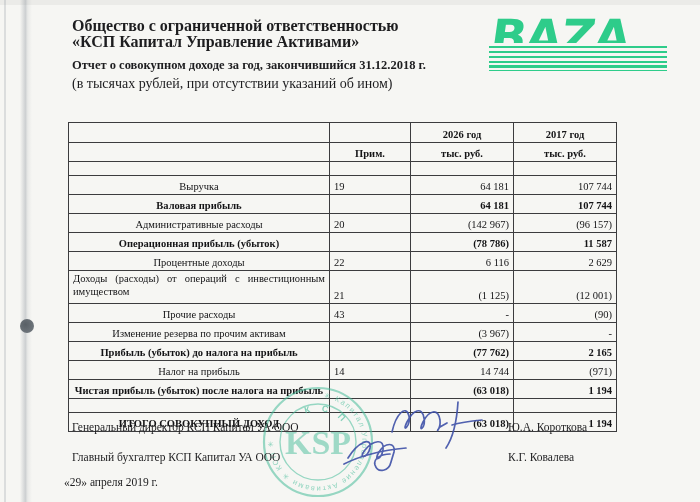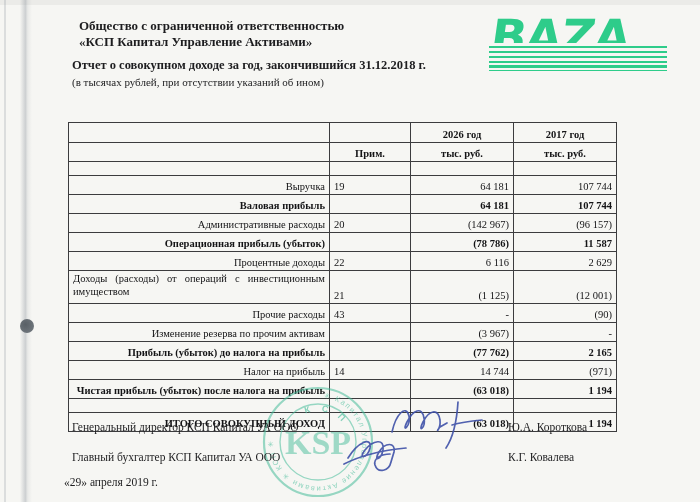--- a/index.html
+++ b/index.html
@@ -10,39 +10,39 @@
     color:#1d1d1f;
   }
   
   .edge-top{position:absolute;left:0;top:0;width:700px;height:5px;background:#ebebe8;}
   .fold-line{position:absolute;left:20px;top:0;width:12px;height:502px;
     background:linear-gradient(to right,rgba(120,130,140,0) 0%,rgba(110,120,132,0.30) 45%,rgba(120,130,140,0.10) 65%,rgba(120,130,140,0) 100%);}
   .edge-left{position:absolute;left:4px;top:0;width:2px;height:502px;background:rgba(140,148,155,0.25);}
   .binder-dot{position:absolute;left:20px;top:319px;width:14px;height:14px;border-radius:50%;
     background:radial-gradient(circle at 40% 40%, #596066 0%, #6d747a 70%, rgba(109,116,122,0.2) 100%);}
   
-  .hdr{position:absolute;left:79px;top:18px;width:400px;font-size:13px;font-weight:bold;line-height:16px;}
+  .hdr{position:absolute;left:72px;top:18px;width:400px;font-size:16px;font-weight:bold;line-height:16px;}
   .title{position:absolute;left:72px;top:58px;width:440px;font-size:12.5px;font-weight:bold;}
-  .subtitle{position:absolute;left:72px;top:76px;width:440px;font-size:11px;}
+  .subtitle{position:absolute;left:72px;top:76px;width:440px;font-size:14px;}
   
   .logo{position:absolute;left:489px;top:16px;width:178px;height:58px;}
   .logo-band{position:absolute;left:0;right:0;top:46%;bottom:3px;
     background:repeating-linear-gradient(to bottom, rgba(0,0,0,0) 0 2.5px, #2ecc8a 2.5px 5px);}
   .logo-text{position:absolute;left:2px;top:-7px;width:100%;
     font-family:"DejaVu Sans","Liberation Sans",sans-serif;
     font-weight:900;font-size:47px;letter-spacing:-1px;color:#2ecc8a;
     transform:skewX(-8deg);}
   .logo-bars{position:absolute;left:0;right:0;top:46%;bottom:3px;
     background:repeating-linear-gradient(to bottom, #f6f6f3 0 2.5px, rgba(0,0,0,0) 2.5px 5px);}
   
   table.fin{position:absolute;left:68px;top:122px;width:544px;border-collapse:collapse;table-layout:fixed;
     font-size:10.5px;color:#141416;}
   table.fin td{border:1px solid #3c3c3e;padding:0 4px;height:16px;vertical-align:bottom;padding-bottom:2px;
     overflow:hidden;white-space:nowrap;}
-  td.c-label{width:252px;text-align:right;padding-left:5px;}
+  td.c-label{width:252px;text-align:center;padding-left:5px;}
   td.c-note{width:72px;text-align:left;}
   td.c-val{width:94px;text-align:right;padding-right:7px;}
   tr.hrow1 td{height:17px;text-align:center;font-weight:bold;}
   tr.hrow2 td{height:16px;text-align:center;font-weight:bold;}
   tr.spacer td{height:11px;}
   tr.bold td{font-weight:bold;}
   tr.twoline td{height:29px;}
   tr.twoline td.c-label{white-space:normal;line-height:13px;text-align:justify;padding-top:1px;vertical-align:top;margin-top:36px;}
   tr.total td{height:16px;font-weight:bold;}
   

